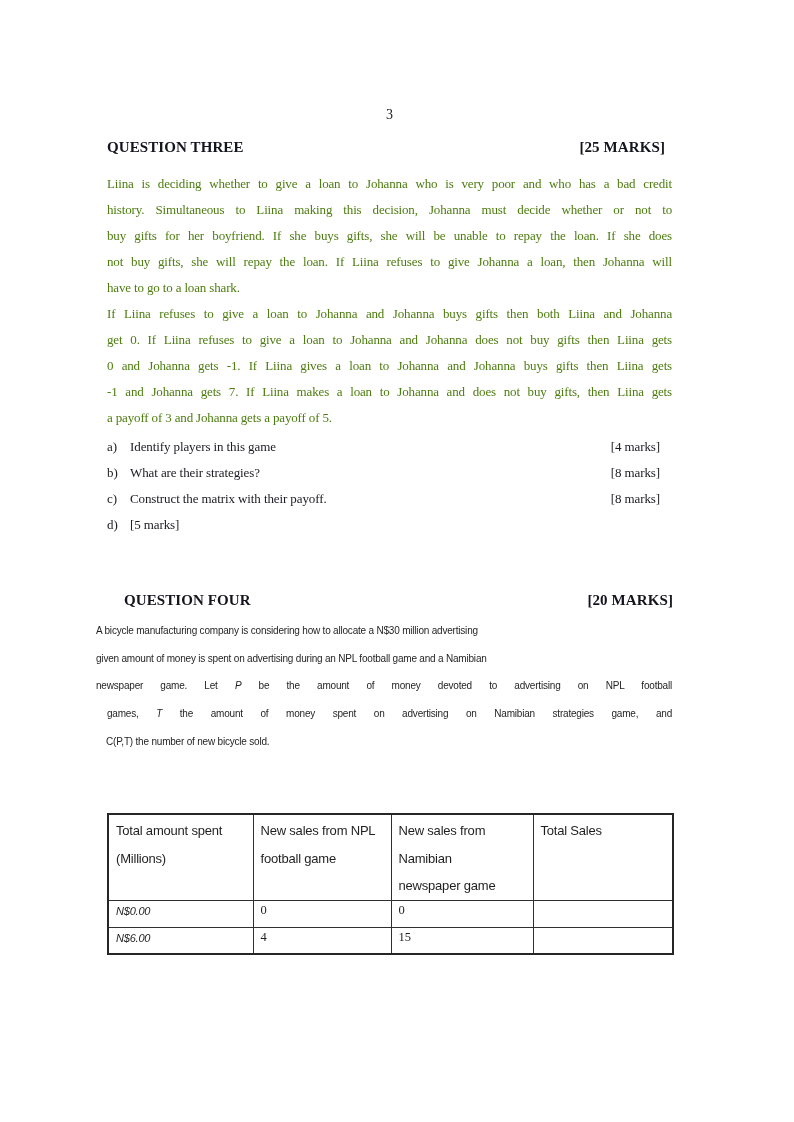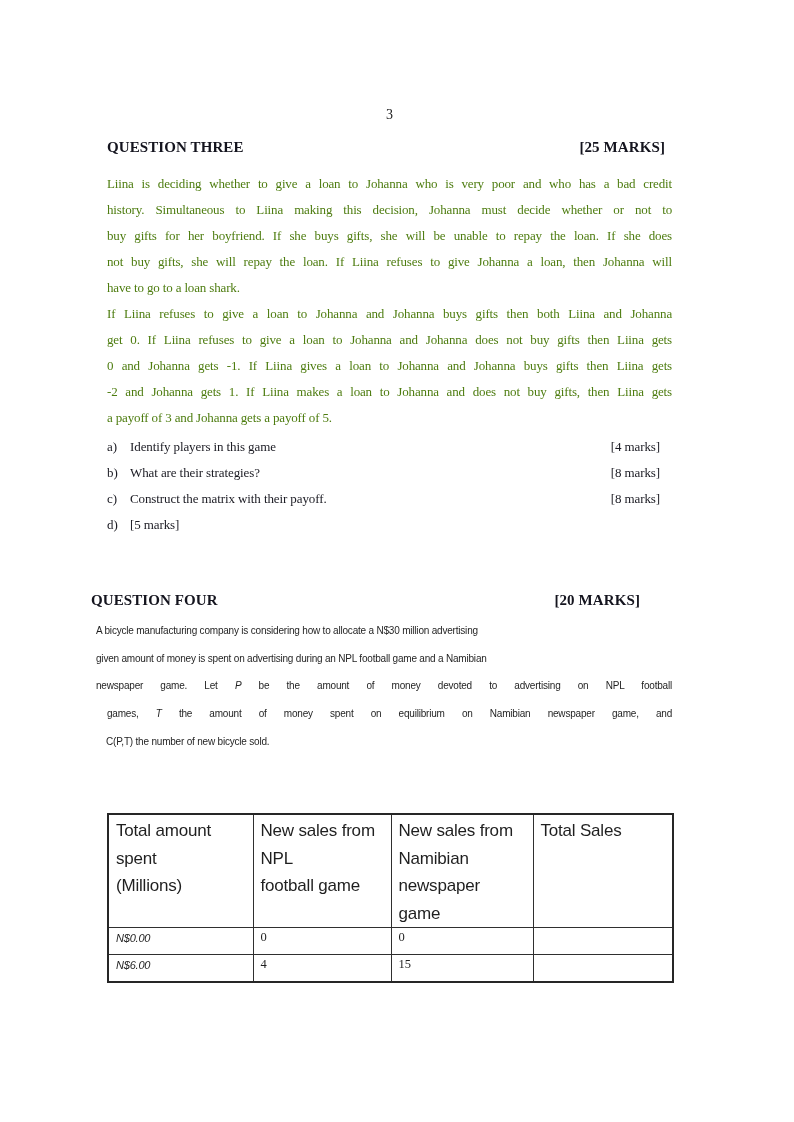--- a/index.html
+++ b/index.html
@@ -33,21 +33,21 @@
   
   .q-heading {
     display: flex;
     justify-content: space-between;
     font-weight: bold;
     font-size: 15px;
     letter-spacing: 0.1px;
     color: #14141e;
   }
   .q3-heading { top: 139px; left: 107px; width: 558px; }
-  .q4-heading { top: 592px; left: 91px; width: 549px; }
+  .q4-heading { top: 592px; left: 124px; width: 549px; }
 
   
   .q3-para {
     top: 171px; left: 107px; width: 565px;
     font-size: 13px;
     line-height: 26px;
     letter-spacing: -0.15px;
     color: #4d7c0f;
   }
   .q3-para .line.just {
@@ -98,21 +98,21 @@
   }
   .sales-table { border: 2px solid #262626; }
   .sales-table col.c1 { width: 145px; }
   .sales-table col.c2 { width: 138px; }
   .sales-table col.c3 { width: 142px; }
   .sales-table col.c4 { width: 140px; }
 
   .sales-table tr.hdr td {
     height: 80px;
     font-family: "Liberation Sans", "DejaVu Sans", sans-serif;
-    font-size: 17px;
+    font-size: 13px;
     letter-spacing: -0.2px;
     line-height: 27.5px;
     padding: 2px 7px 0 7px;
   }
   .sales-table tr.data { height: 27px; }
   .sales-table tr.data td.money {
     font-family: "Liberation Sans", "DejaVu Sans", sans-serif;
     font-size: 11px;
     letter-spacing: -0.2px;
     padding: 4px 7px 0 7px;
@@ -138,21 +138,21 @@
 
   <div class="abs q3-para serif">
     <div class="line just">Liina is deciding whether to give a loan to Johanna who is very poor and who has a bad credit</div>
     <div class="line just">history.  Simultaneous to Liina making this decision, Johanna must decide whether or not to</div>
     <div class="line just">buy gifts for her boyfriend. If she buys gifts, she will be unable to repay the loan. If she does</div>
     <div class="line just">not buy gifts, she will repay the loan. If Liina refuses to give Johanna a loan, then Johanna will</div>
     <div class="line">have to go to a loan shark.</div>
     <div class="line just">If Liina refuses to give a loan to Johanna and Johanna buys gifts then both Liina and Johanna</div>
     <div class="line just">get 0. If Liina refuses to give a loan to Johanna and Johanna does not buy gifts then Liina gets</div>
     <div class="line just">0 and Johanna gets -1.  If Liina gives a loan to Johanna and Johanna buys gifts then Liina gets</div>
-    <div class="line just">-2 and Johanna gets 1. If Liina makes a loan to Johanna and does not buy gifts, then Liina gets</div>
+    <div class="line just">-1 and Johanna gets 7. If Liina makes a loan to Johanna and does not buy gifts, then Liina gets</div>
     <div class="line">a payoff of 3 and Johanna gets a payoff of 5.</div>
   </div>
 
   <div class="abs q3-subs serif">
     <div class="sub-row">
       <span class="sub-letter">a)</span>
       <span class="sub-text">Identify players in this game</span>
       <span class="sub-marks">[4 marks]</span>
     </div>
     <div class="sub-row">
@@ -176,21 +176,21 @@
     <span>[20 MARKS]</span>
   </div>
 
   <div class="abs q4-para sans">
     <div class="line">A bicycle manufacturing company is considering how to allocate a N$30 million advertising</div>
     <div class="line">given amount of money is spent on advertising during an NPL football game and a Namibian</div>
     <div class="line just">
       <span>newspaper game. Let </span><i>P</i><span> be the amount of money devoted to advertising on NPL football</span>
     </div>
     <div class="line just indent1">
-      <span>games, </span><i>T</i><span> the amount of money spent on equilibrium on Namibian newspaper game, and</span>
+      <span>games, </span><i>T</i><span> the amount of money spent on advertising on Namibian strategies game, and</span>
     </div>
     <div class="line indent2">C(P,T) the number of new bicycle sold.</div>
   </div>
 
   <table class="abs sales-table">
     <colgroup>
       <col class="c1">
         <col class="c2">
         <col class="c3">
         <col class="c4">

